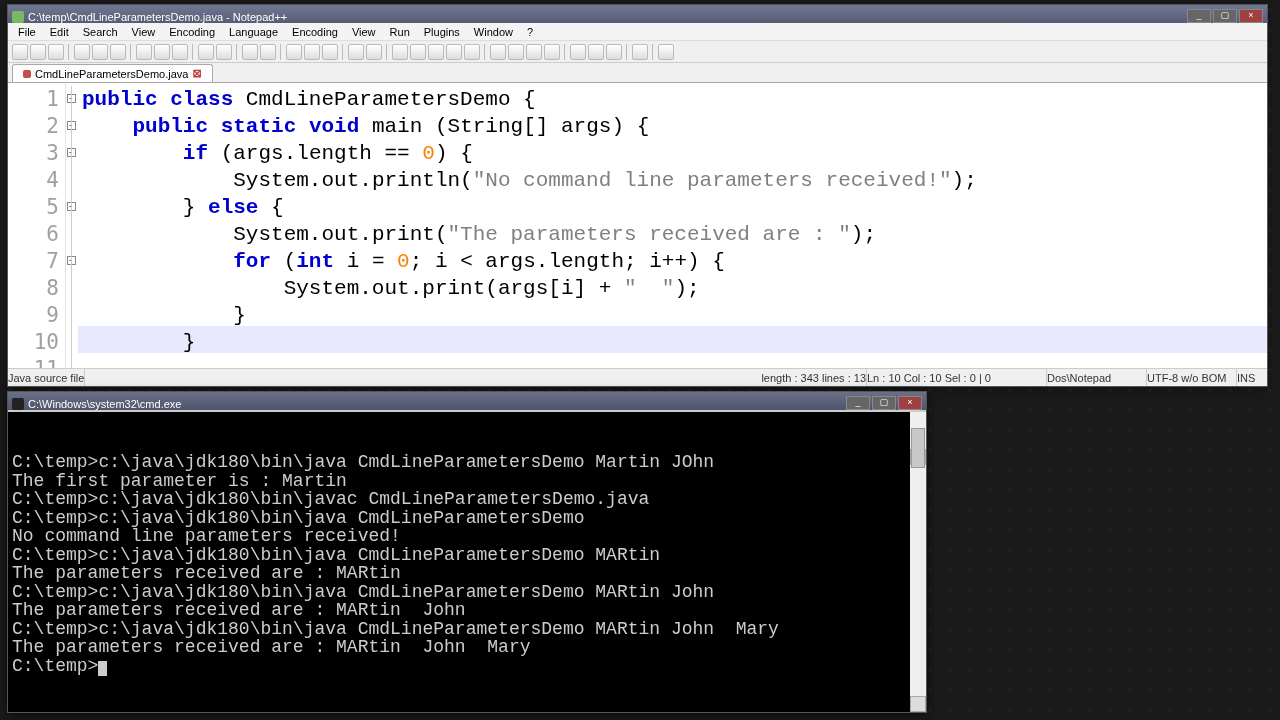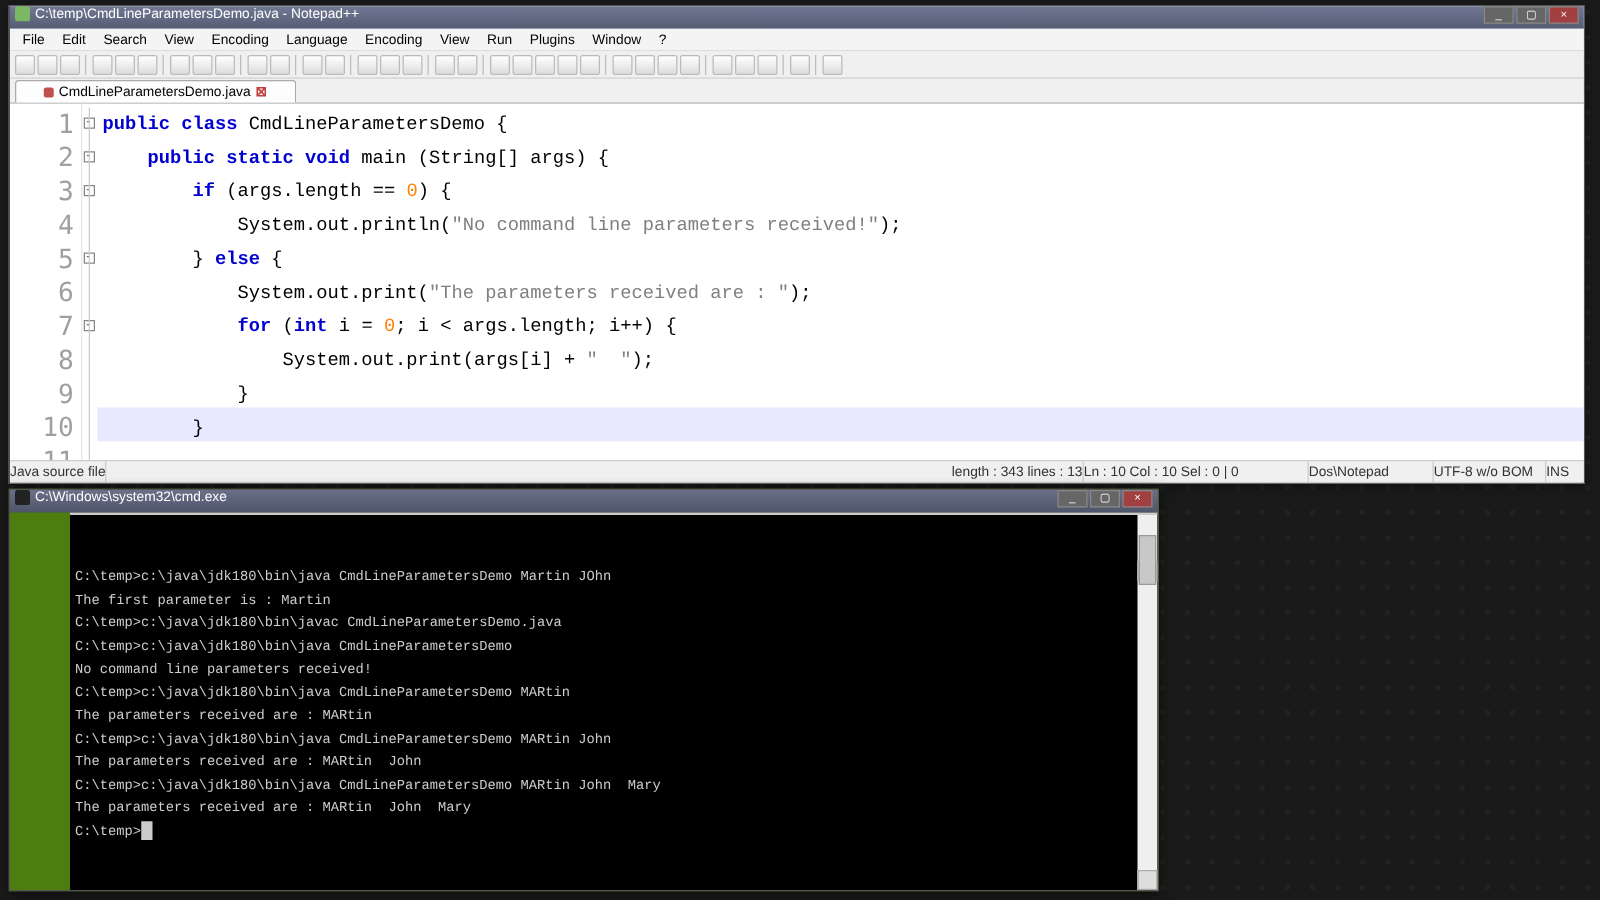--- a/index.html
+++ b/index.html
@@ -21,21 +21,21 @@
   width: 1261px; height: 383px;
   background: #f0f0f0;
   border: 1px solid #555;
   box-shadow: 0 2px 8px rgba(0,0,0,.4);
   display: flex; flex-direction: column;
 }
 .titlebar {
   height: 18px;
   background: linear-gradient(#707894, #565c74);
   color: #fff;
-  display: flex; align-items: flex-start;
+  display: flex; align-items: flex-end;
   padding: 0 4px;
   font-size: 11px;
 }
 .titlebar .icon { width: 12px; height: 12px; background:#7ab861; margin-right:4px; border-radius:2px; }
 .titlebar .title { flex:1; }
 .titlebar .wbtn { width:24px; height:14px; background:#666; margin-left:2px; border:1px solid #888; color:#fff; text-align:center; line-height:10px; font-size:9px; cursor:pointer; }
 .titlebar .wbtn.close { background:#a04040; }
 
 .menubar {
   height: 18px; background:#f4f4f4; display:flex; align-items:center;
@@ -48,21 +48,21 @@
   padding:0 4px; gap:2px; border-bottom:1px solid #ccc;
 }
 .tbtn { width:16px; height:16px; background:linear-gradient(#fff,#dcdcdc); border:1px solid #bbb; border-radius:2px; cursor:pointer; }
 .tsep { width:2px; height:16px; border-left:1px solid #bbb; margin:0 2px; }
 
 .tabbar {
   height: 20px; background:#f0f0f0; display:flex; align-items:flex-end;
   padding:0 4px; border-bottom:1px solid #aaa;
 }
 .tab {
-  height:18px; padding:2px 22px; background:#fdfdfd;
+  height:18px; padding:2px 10px; background:#fdfdfd;
   border:1px solid #aaa; border-bottom:none;
   border-radius:3px 3px 0 0; display:flex; align-items:center; gap:4px;
   font-size:11px; cursor:pointer;
 }
 .tab .dot { width:8px; height:8px; background:#c0504d; border-radius:2px; }
 .tab .x { color:#c04040; font-weight:bold; cursor:pointer; }
 
 .editor {
   flex:1; background:#fff; display:flex; overflow:hidden;
 }
@@ -74,21 +74,21 @@
 }
 .gutter div { height:27px; }
 .fold {
   width:12px; background:#fff; position:relative;
 }
 .fold .box { position:absolute; width:9px; height:9px; border:1px solid #888; background:#fff; left:1px; }
 .fold .box::before { content:"-"; position:absolute; left:1px; top:-3px; font-size:10px; color:#555; }
 .fold .line { position:absolute; width:1px; background:#ccc; left:5px; }
 
 .code {
-  flex:1; font-family:Consolas,'Courier New',monospace; font-size:15px;
+  flex:1; font-family:Consolas,'Courier New',monospace; font-size:21px;
   line-height:27px; padding:3px 0 0 4px; white-space:pre; position:relative;
 }
 .code .hl { position:absolute; left:0; right:0; height:27px; background:#e8e8ff; z-index:0; }
 .code .ln { position:relative; z-index:1; height:27px; }
 .kw { color:#0000d0; font-weight:bold; }
 .str { color:#808080; }
 .num { color:#ff8000; }
 .op { color:#000; }
 .plain { color:#000; }
 
@@ -105,25 +105,24 @@
   left:7px; top:391px;
   width:920px; height:322px;
   background:#4d7c0f; border:1px solid #555;
   box-shadow:0 2px 10px rgba(0,0,0,.6);
   display:flex; flex-direction:column;
 }
 .cmd .titlebar { background:linear-gradient(#6a7088,#4e546a); font-size:11px; }
 .cmd .titlebar .icon { background:#222; }
 .cmd-body {
   flex:1; background:#000; color:#ccc;
-  font-family:Consolas,'Courier New',monospace; font-size:11px;
+  font-family:Consolas,'Courier New',monospace; font-size:18px;
   line-height:18.5px; padding:4px 2px 2px 4px;
   white-space:pre; overflow:hidden; position:relative;
   border-top: 2px solid #ccc;
-  margin-left: 48px;
 }
 .cmd-scroll {
   position:absolute; right:0; top:0; bottom:0; width:16px;
   background:#efefef;
 }
 .cmd-scroll .btn { height:16px; background:#ddd; border:1px solid #aaa; }
 .cmd-scroll .thumb { position:absolute; left:1px; right:1px; top:16px; height:40px; background:#c8c8c8; border:1px solid #999; }
 .cmd-scroll .btn.bot { position:absolute; bottom:0; left:0; right:0; }
 .cursor { display:inline-block; width:9px; height:15px; background:#ccc; vertical-align:text-bottom; animation:blink 1s steps(1) infinite; }
 @keyframes blink { 50% { opacity:0; } }

